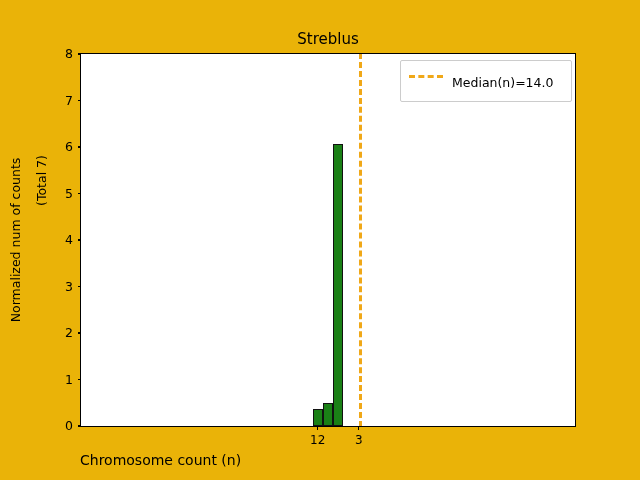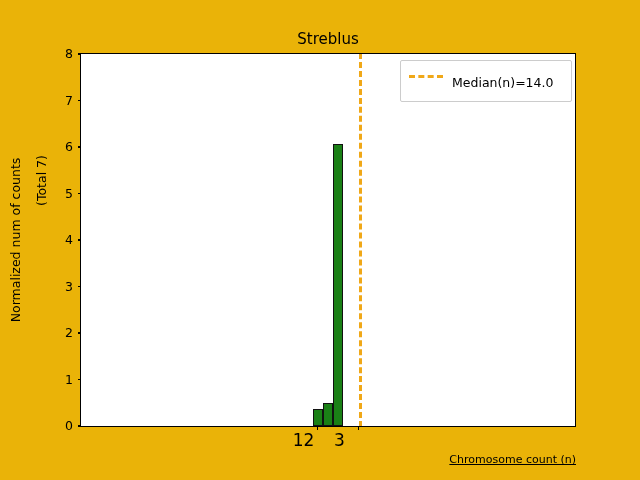--- a/index.html
+++ b/index.html
@@ -105,37 +105,36 @@
     top: 0;
     width: 1.2px;
     height: 3.5px;
     background: #000000;
   }
   .xtick .ticklabel {
     position: absolute;
     left: -25px;
     top: 6px;
     width: 50px;
-    text-align: left;
-    font-size: 17px;
+    text-align: center;
+    font-size: 12px;
     color: #000000;
     line-height: 16px;
   }
 
   
   #xlabel {
     position: absolute;
     left: 80px;
     top: 452px;
     width: 496px;
-    text-align: right;
-    font-size: 11px;
-    color: #000000;
-    line-height: 16px;
-    text-decoration: underline;
+    text-align: left;
+    font-size: 14px;
+    color: #000000;
+    line-height: 16px;
   }
   #ylabel-wrap {
     position: absolute;
     left: 0;
     top: 53px;
     width: 30px;
     height: 374px;
   }
   #ylabel {
     position: absolute;

